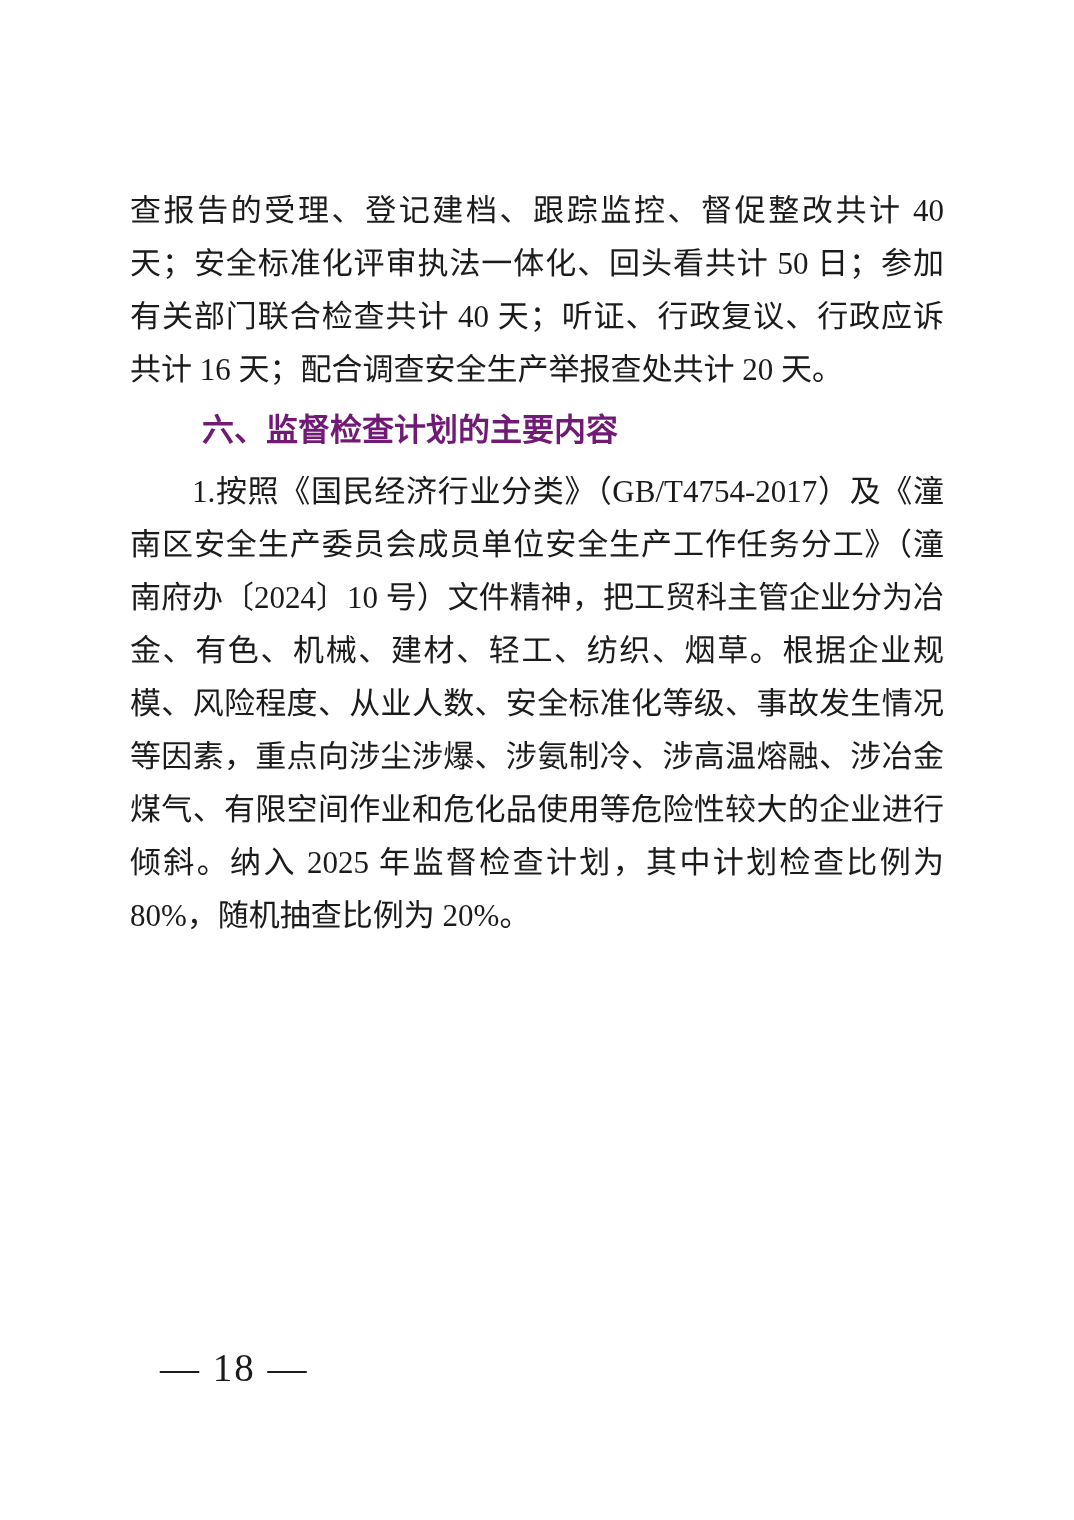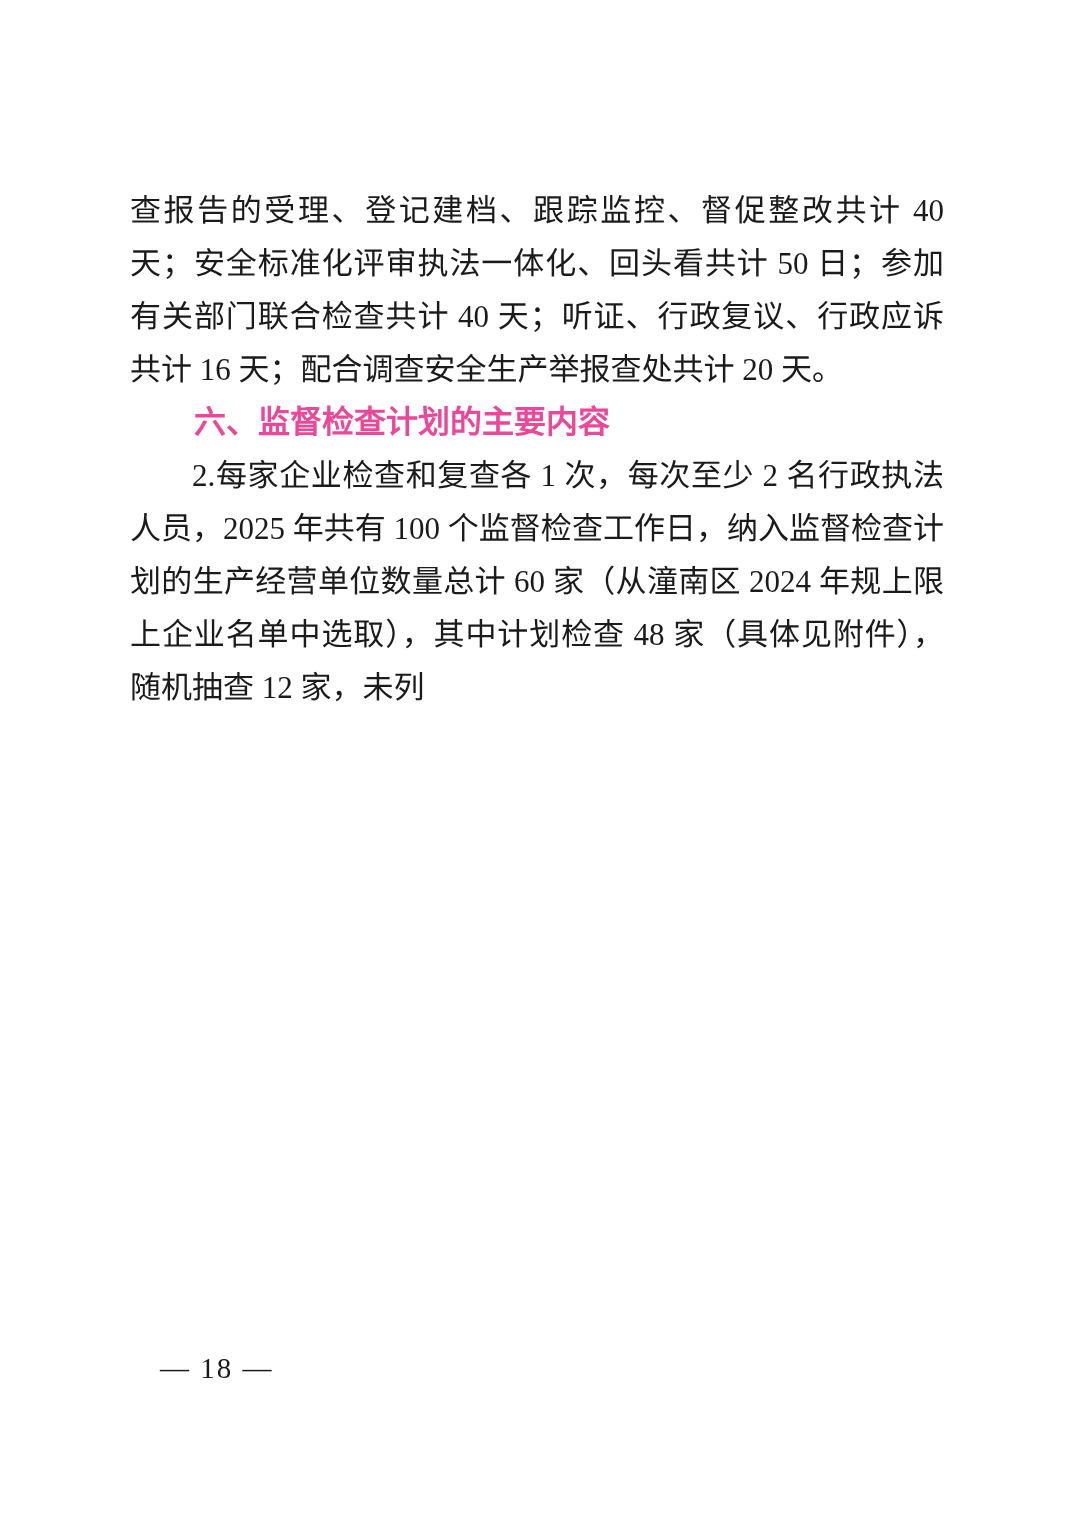--- a/index.html
+++ b/index.html
@@ -28,49 +28,49 @@
   }
   .content p {
     margin: 0;
     padding: 0;
     text-indent: 2em;
   }
   .content p.no-indent {
     text-indent: 0;
   }
   .section-heading {
-    margin: 0;
+    margin: 8px;
     padding: 0;
     text-indent: 2em;
     font-family: "Liberation Sans", "DejaVu Sans", sans-serif;
     font-weight: 700;
     font-size: 32px;
     line-height: 53px;
-    color: #ec4899;
+    color: #701a75;
     text-align: left;
   }
   .sub-heading {
     
   }
   .page-footer {
     position: absolute;
     left: 160px;
     top: 1348px;
-    font-size: 29px;
+    font-size: 39px;
     line-height: 40px;
     color: #1b1b1b;
     letter-spacing: 2px;
   }
 </style>
 </head>
 <body>
 
 <div class="page">
   <main class="content">
     <p class="no-indent">查报告的受理、登记建档、跟踪监控、督促整改共计 40 天；安全标准化评审执法一体化、回头看共计 50 日；参加有关部门联合检查共计 40 天；听证、行政复议、行政应诉共计 16 天；配合调查安全生产举报查处共计 20 天。</p>
     <h2 class="section-heading">六、监督检查计划的主要内容</h2>
-    <p>2.每家企业检查和复查各 1 次，每次至少 2 名行政执法人员，2025 年共有 100 个监督检查工作日，纳入监督检查计划的生产经营单位数量总计 60 家（从潼南区 2024 年规上限上企业名单中选取），其中计划检查 48 家（具体见附件），随机抽查 12 家，未列</p>
+    <p>1.按照《国民经济行业分类》（GB/T4754-2017）及《潼南区安全生产委员会成员单位安全生产工作任务分工》（潼南府办〔2024〕10 号）文件精神，把工贸科主管企业分为冶金、有色、机械、建材、轻工、纺织、烟草。根据企业规模、风险程度、从业人数、安全标准化等级、事故发生情况等因素，重点向涉尘涉爆、涉氨制冷、涉高温熔融、涉冶金煤气、有限空间作业和危化品使用等危险性较大的企业进行倾斜。纳入 2025 年监督检查计划，其中计划检查比例为 80%，随机抽查比例为 20%。</p>
   </main>
 
   <footer class="page-footer">
     <span>— 18 —</span>
   </footer>
 </div>
 
 </body></html>

